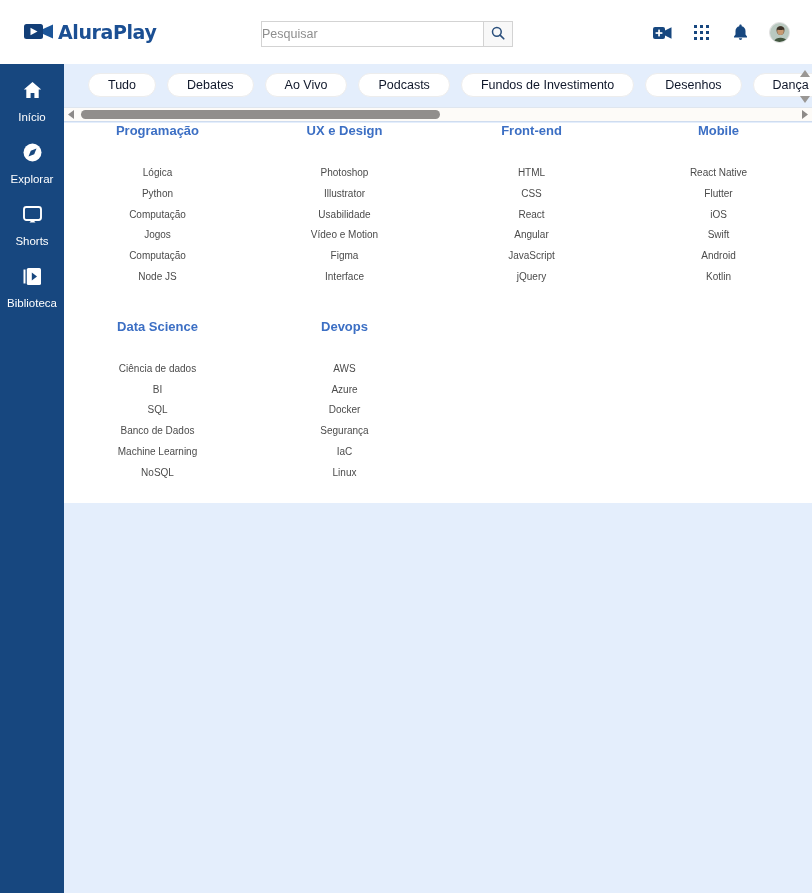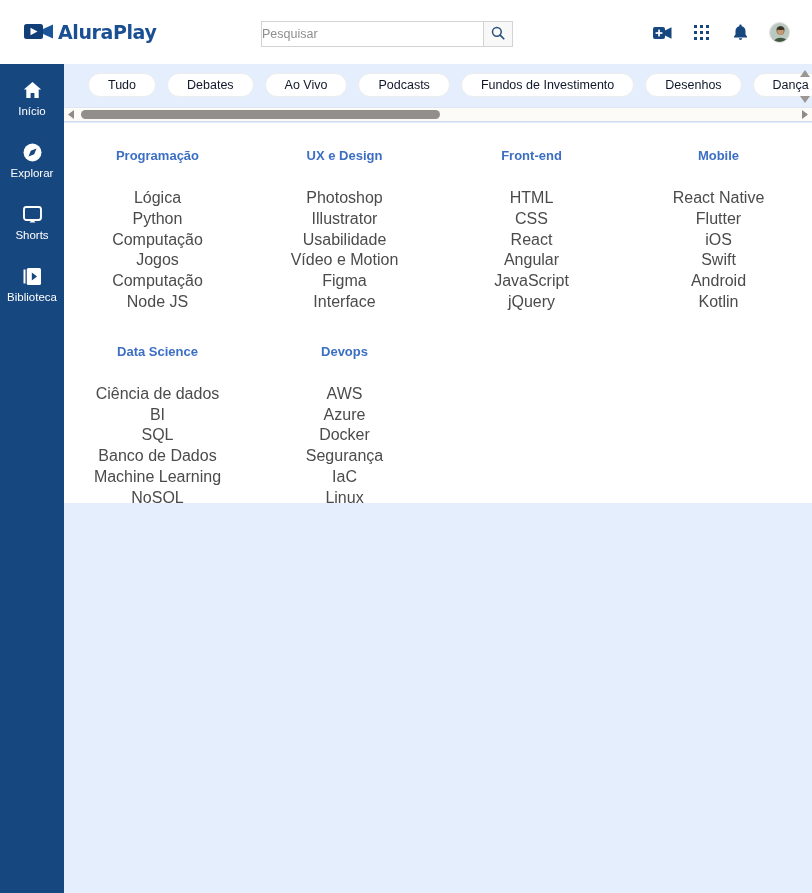--- a/index.html
+++ b/index.html
@@ -143,21 +143,21 @@
     text-decoration: none;
   }
   .side-item:first-child { margin-top: 14px; }
   .side-icon {
     height: 24px;
     display: flex;
     align-items: center;
     justify-content: center;
   }
   .side-label {
-    margin-top: 2px;
+    margin-top: 8px;
     font-size: 11.5px;
     line-height: 14px;
     color: #ffffff;
     white-space: nowrap;
   }
 
   
   .chips-bar {
     position: absolute;
     left: 64px;
@@ -262,37 +262,36 @@
     width: 748px;
     height: 380px;
     background: #ffffff;
     z-index: 5;
     overflow: hidden;
   }
   .cat-grid {
     display: grid;
     grid-template-columns: repeat(4, 1fr);
     row-gap: 0px;
-    padding-top: 25px;
   }
   .cat-col {
     display: flex;
     flex-direction: column;
     align-items: center;
   }
   .cat-title {
     font-size: 13px;
     font-weight: bold;
     color: #3c6fc4;
     margin-bottom: 25px;
     text-align: center;
     cursor: pointer;
   }
   .cat-link {
-    font-size: 16px;
+    font-size: 10px;
     color: #4b4b4b;
     line-height: 20.8px;
     text-align: center;
     cursor: pointer;
     text-decoration: none;
     white-space: nowrap;
   }
   .cat-row2 { padding-top: 31px; }
   .cat-col.empty { visibility: hidden; }
 </style>

